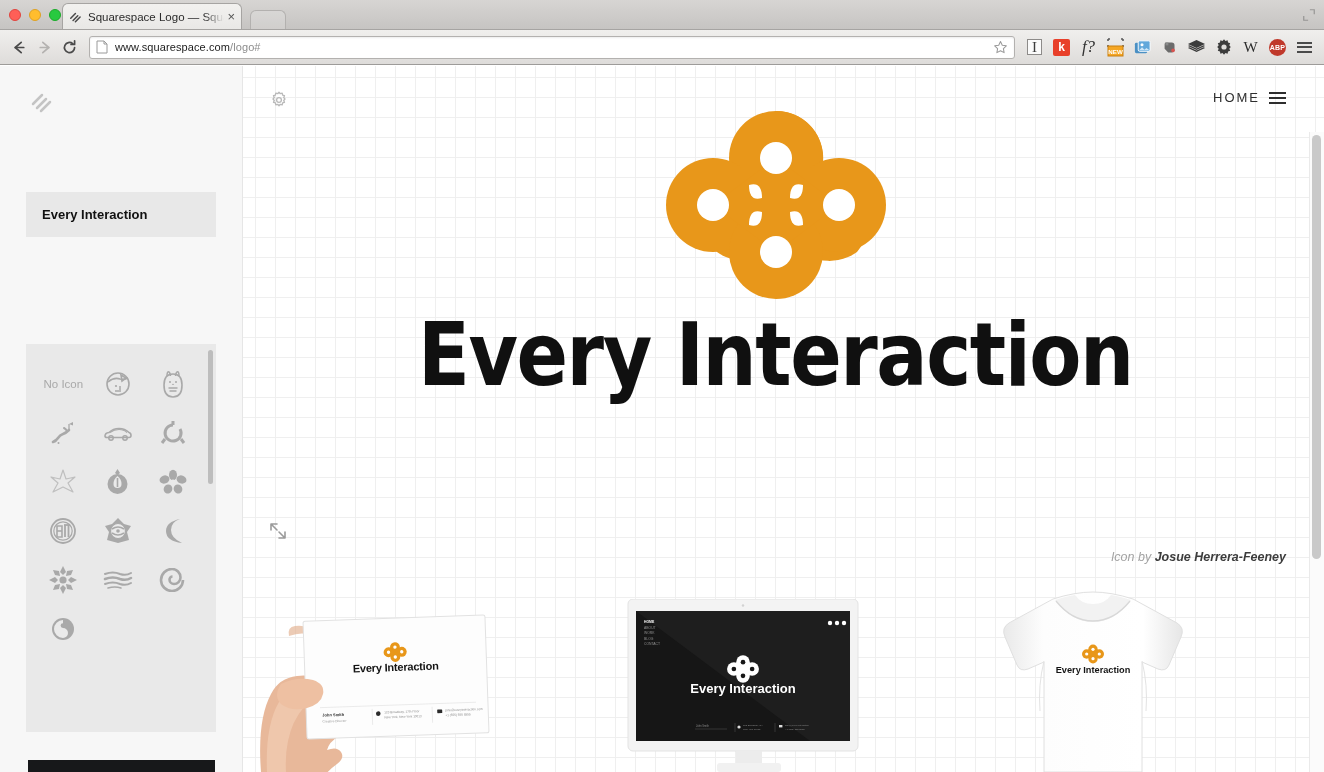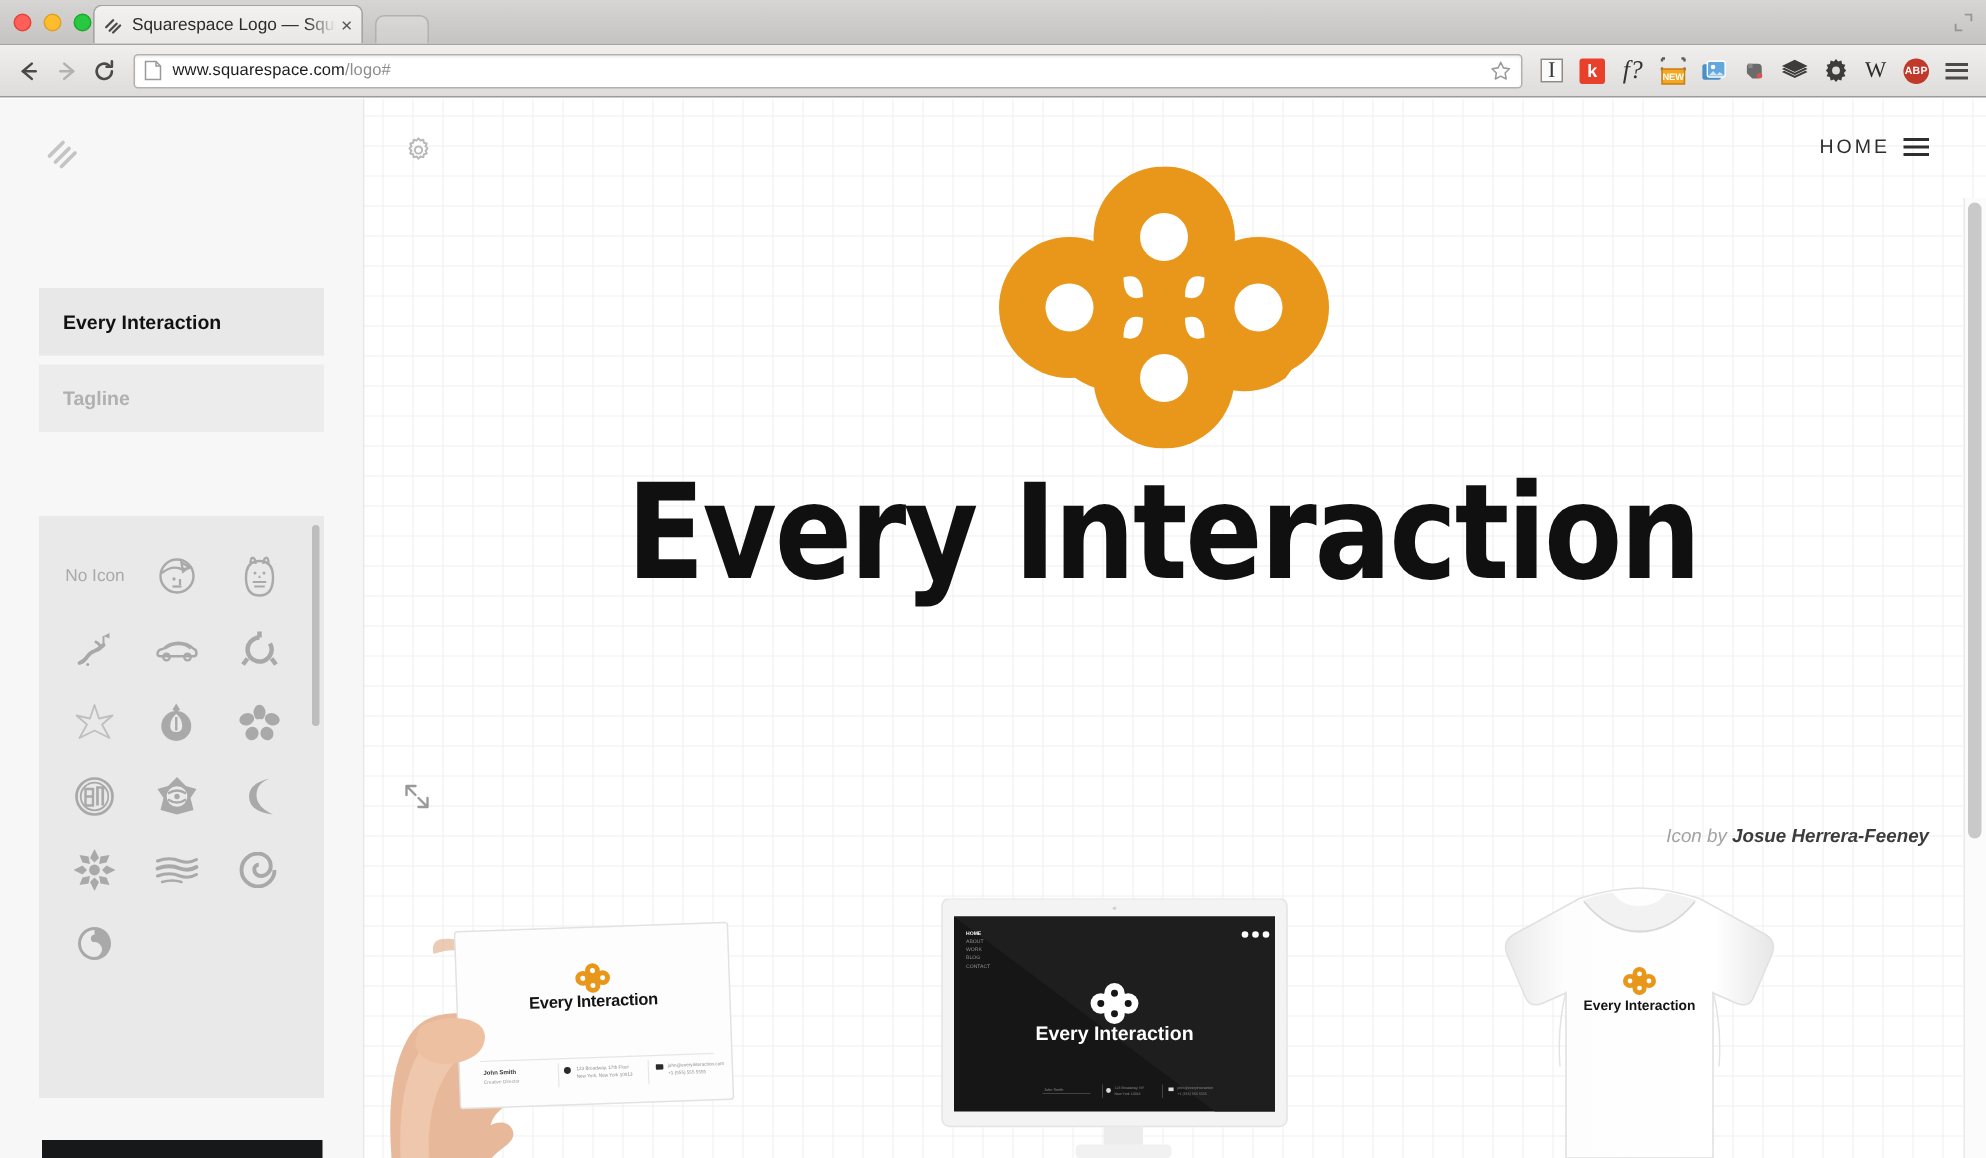--- a/index.html
+++ b/index.html
@@ -362,23 +362,20 @@
       <svg class="sq-logo" viewBox="0 0 26 26">
         <g fill="none" stroke="#c4c4c4" stroke-width="2.5" stroke-linecap="round">
           <path d="M3 15 L12 6"></path>
             <path d="M7 19 L16 10"></path>
             <path d="M11 22 L20 13"></path>
         </g>
       </svg>
 
       <div class="field name">
         <span>Every Interaction</span>
-      </div>
-      <div class="field tagline">
-        <span>Tagline</span>
       </div>
 
 
       <div class="icongrid-wrap">
         <div class="icongrid">
 
           <div class="icon-cell">
             <span class="noicon-label">No Icon</span>
           </div>
           <div class="icon-cell">

